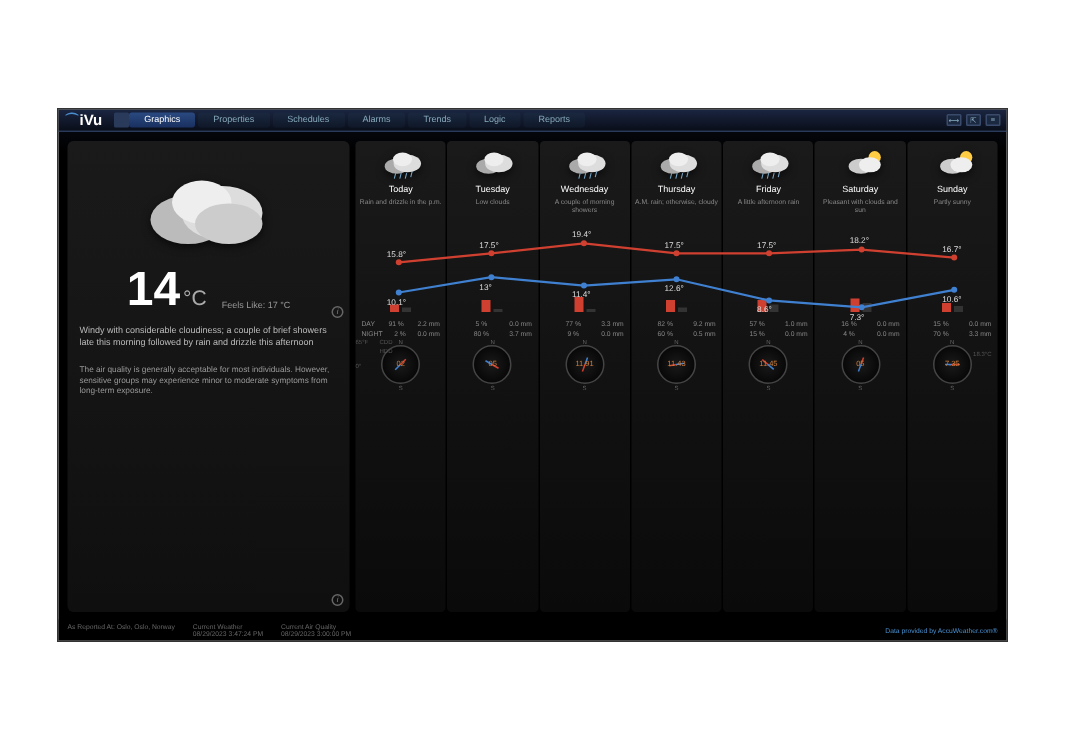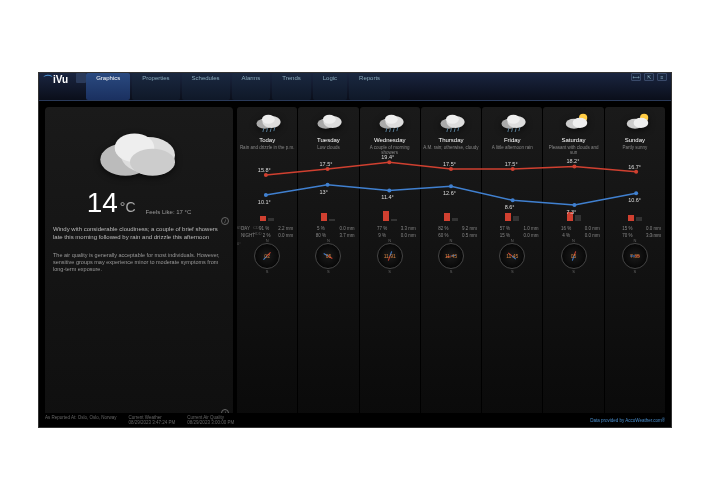--- a/index.html
+++ b/index.html
@@ -1,31 +1,31 @@
 <!DOCTYPE html>
 <html><head>
 <meta charset="utf-8">
 <style>
 *{margin:0;padding:0;box-sizing:border-box;font-family:Arial,sans-serif}
 body{background:#fff;width:710px;height:500px;display:flex;align-items:center;justify-content:center}
 .app{width:634px;height:356px;background:linear-gradient(180deg,#0a0e1a 0%,#000 8%,#000 100%);color:#ccc;font-size:6px;position:relative;overflow:hidden;border:1px solid #333}
-.topbar{height:28px;background:linear-gradient(180deg,#1a2540,#0a0e1a);display:flex;padding:0 4px;border-bottom:1px solid #2a3a5a}
+.topbar{height:15px;background:linear-gradient(180deg,#1a2540,#0a0e1a);display:flex;align-items:center;padding:0 4px;border-bottom:1px solid #2a3a5a}
 .logo{font-size:10px;color:#fff;font-weight:bold;margin-right:8px}
 .logo-arc{color:#4a90d0}
 .tabs{display:flex;flex:1;gap:2px}
 .tab{padding:2px 10px;color:#8ab;font-size:6px;border-radius:2px;cursor:pointer;background:linear-gradient(180deg,#1a2840,#0f1828)}
 .tab.active{background:linear-gradient(180deg,#2a4a80,#1a3060);color:#fff}
 .tab-icon{width:10px;height:10px;background:#2a3a5a;border-radius:1px}
 .right-icons{display:flex;gap:3px}
 .ri{width:10px;height:8px;background:#1a2840;border:1px solid #3a4a6a;border-radius:1px;display:flex;align-items:center;justify-content:center;font-size:5px;color:#8ab}
 .content{display:flex;height:calc(100% - 28px);padding:6px;gap:4px}
 .left{width:188px;background:linear-gradient(180deg,#1a1a1a,#0f0f0f);border-radius:4px;padding:8px;display:flex;flex-direction:column;position:relative}
 .cloud-main{width:90px;height:60px;margin:4px auto 8px;position:relative}
 .temp-row{display:flex;align-items:baseline;justify-content:center;gap:2px}
-.temp-main{font-size:28px;color:#fff;font-weight:400}
+.temp-main{font-size:32px;color:#fff;font-weight:700}
 .temp-unit{font-size:14px;color:#aaa}
 .feels{font-size:6px;color:#999;margin-left:8px;align-self:flex-end;margin-bottom:4px}
 .desc{font-size:6px;color:#bbb;line-height:1.4;margin:6px 0;text-align:left}
 .aqi-row{display:flex;justify-content:space-around;margin-top:2px}
 .aqi-col{text-align:center;flex:1}
 .aqi-label{font-size:6px;color:#fff;margin-bottom:2px}
 .aqi-big{font-size:18px;color:#4ade4a;font-weight:bold}
 .aqi-sub{font-size:6px;color:#999}
 .aqi-val{font-size:8px;color:#ccc}
 .aqi-desc{font-size:5.5px;color:#999;line-height:1.3;margin-top:4px}

